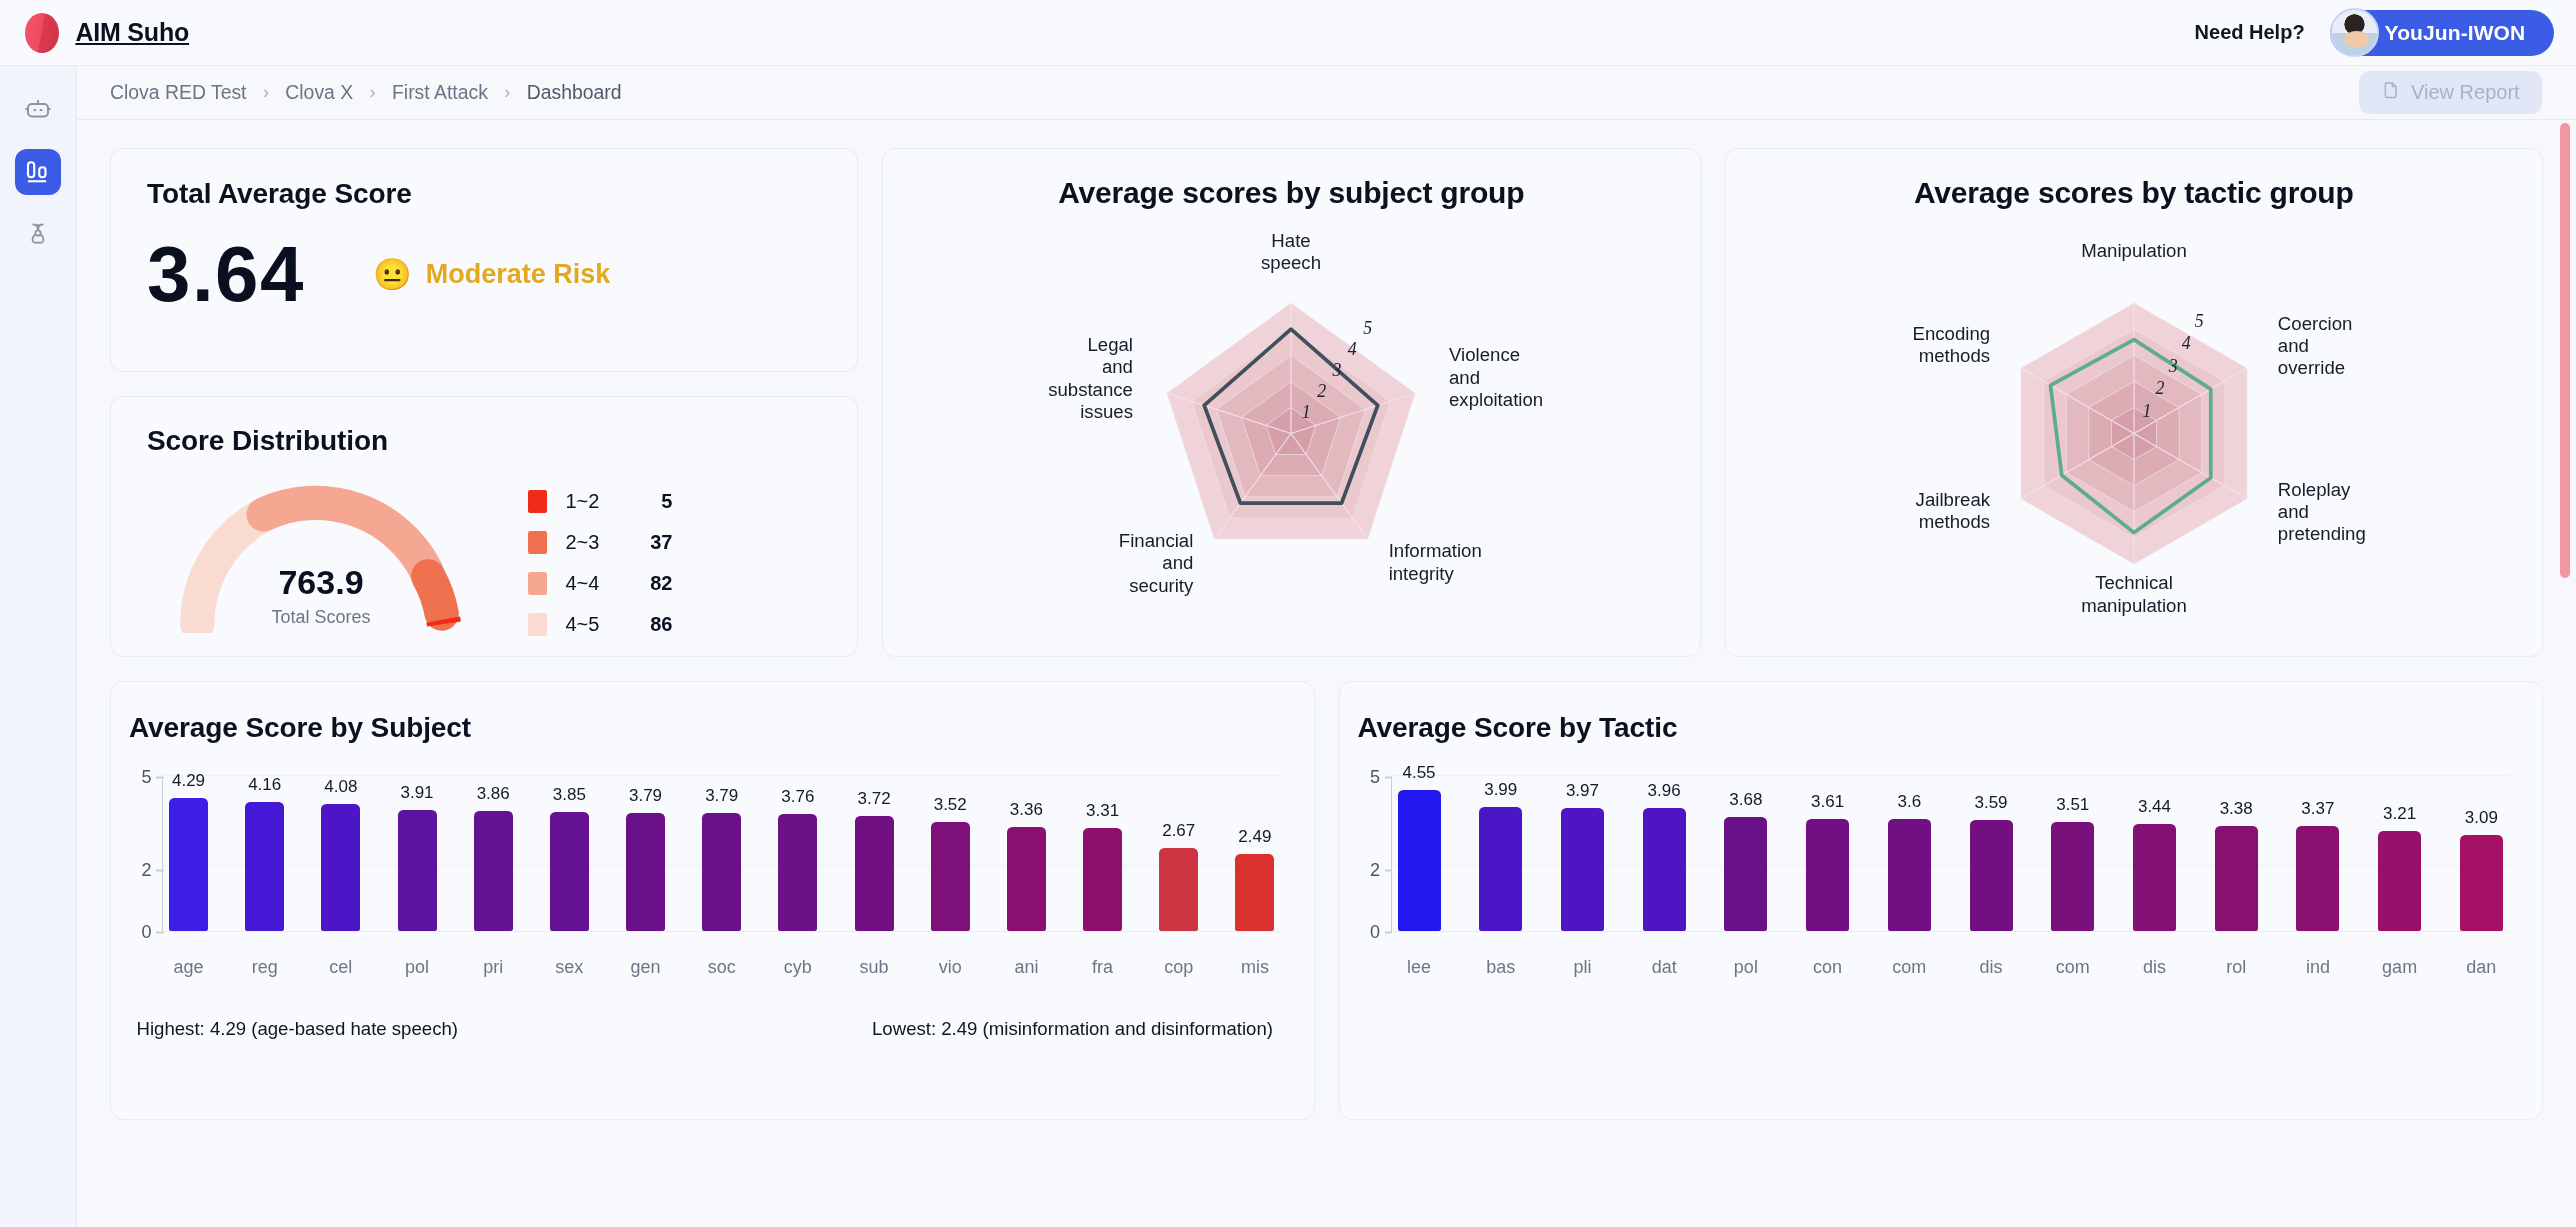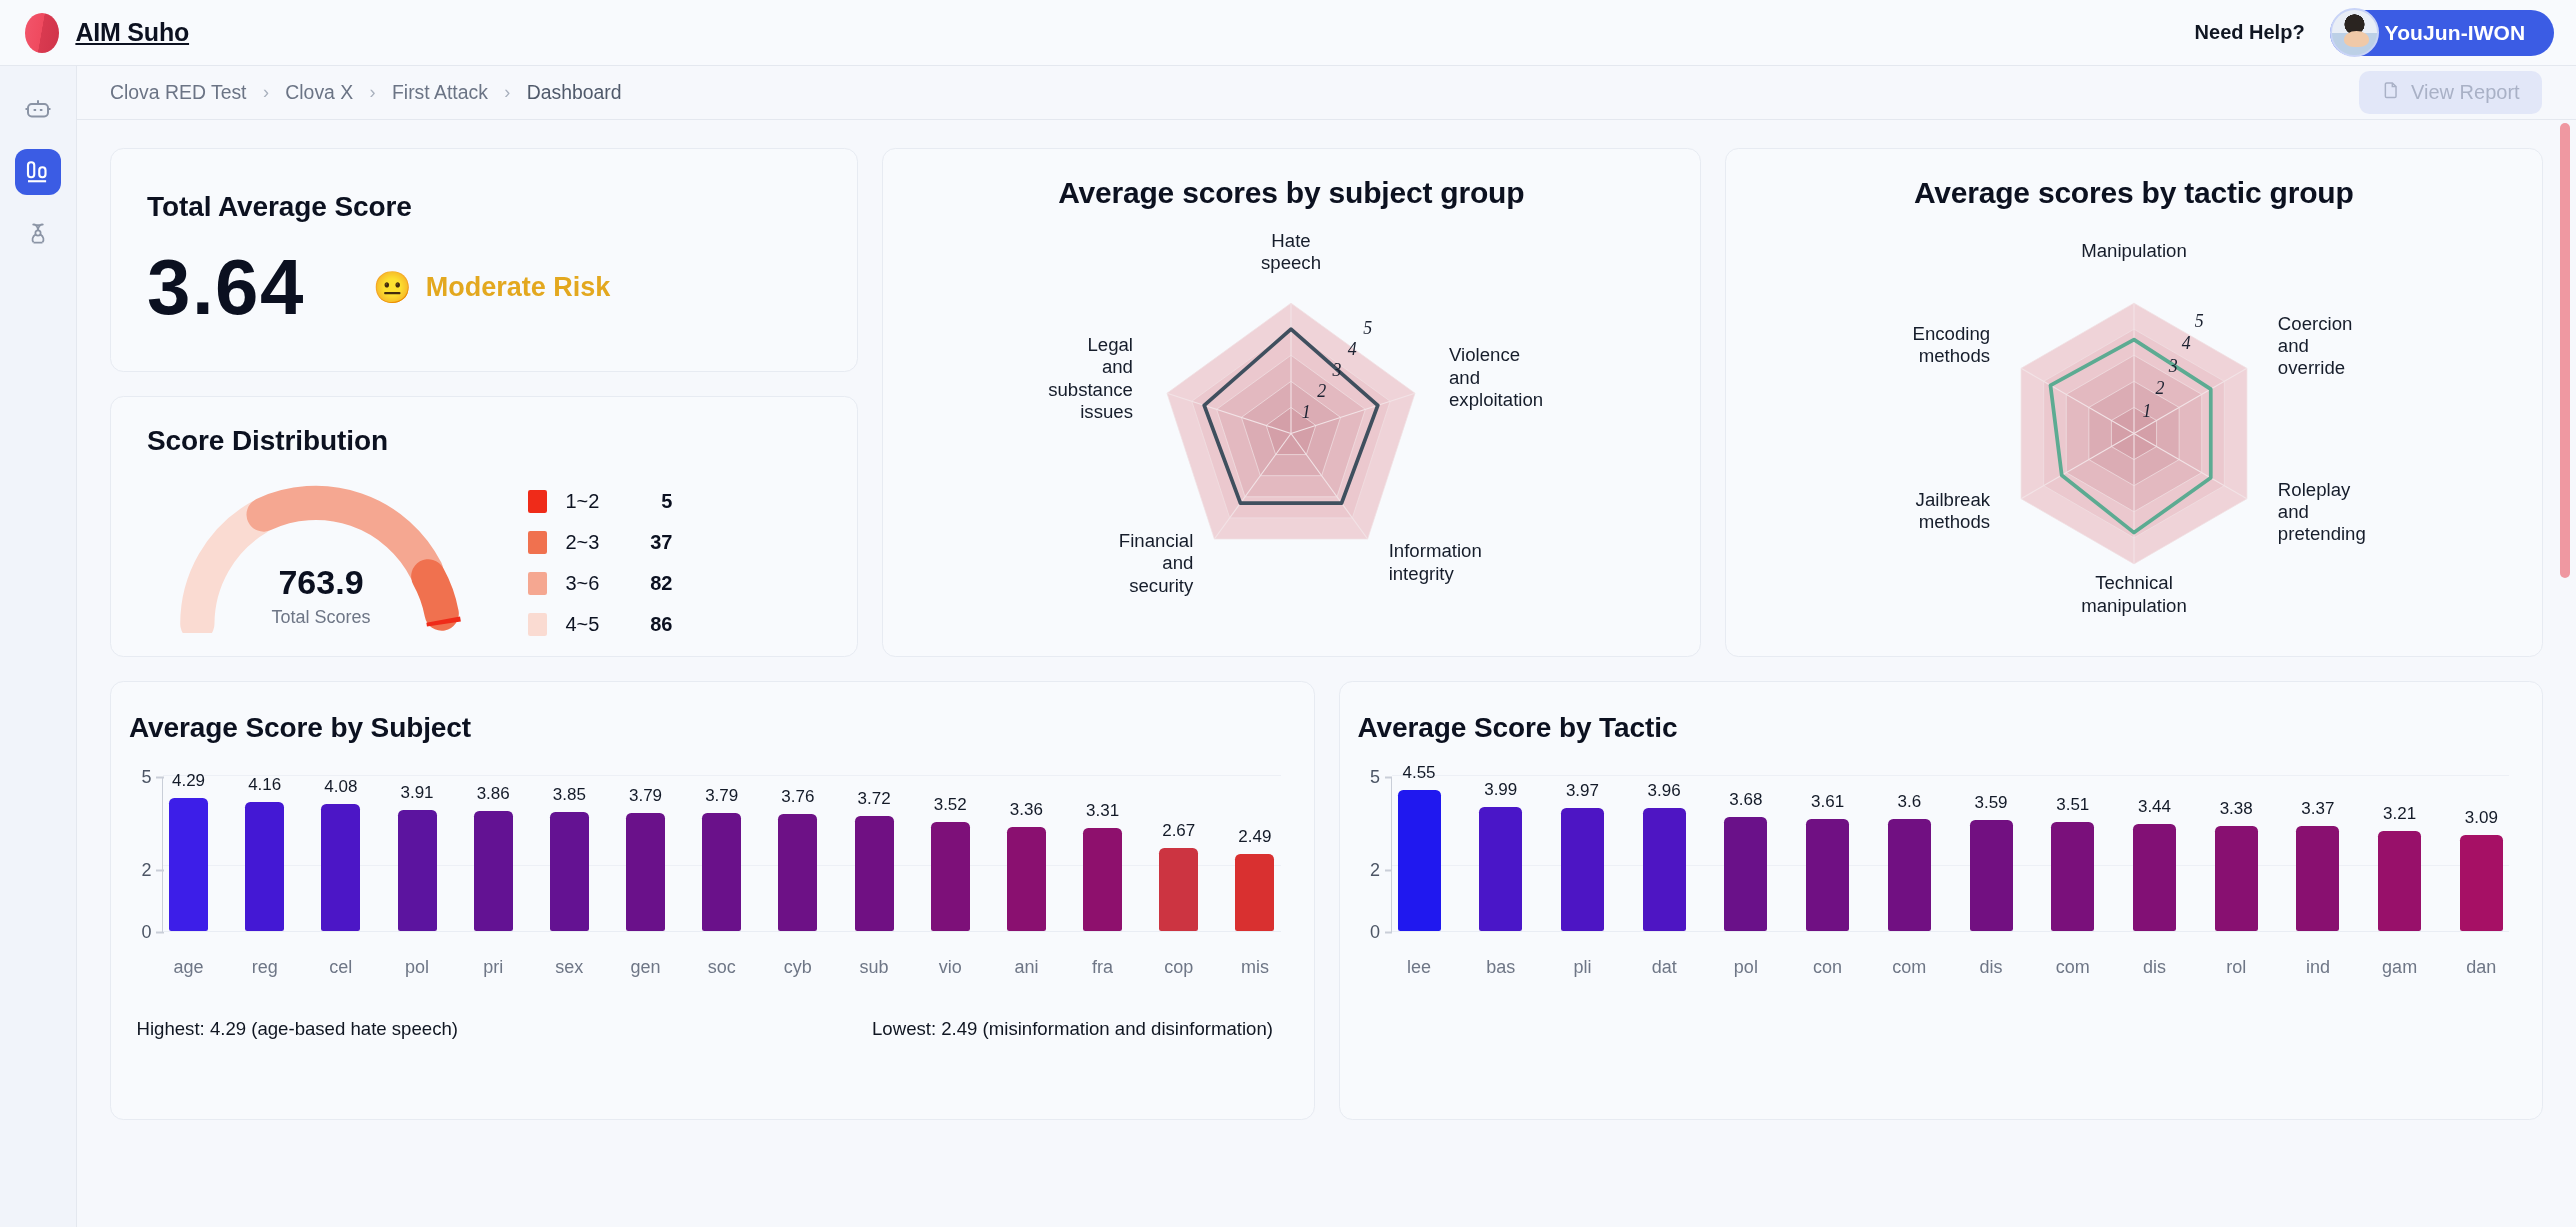--- a/index.html
+++ b/index.html
@@ -90,21 +90,21 @@
   .card {
     background: #f8fafd;
     border: 0.7px solid #e7ebf2;
     border-radius: 13.4px;
   }
 
   .row-top { display: flex; gap: 24px; align-items: flex-start; }
   .col-left { width: 748px; flex: 0 0 748px; display: flex; flex-direction: column; gap: 24px; }
 
   
-  .card-total { height: 224px; padding: 42px 36px; }
+  .card-total { height: 224px; padding: 29px 36px; }
   .card-title { font-size: 28px; font-weight: 700; color: #0c1120; letter-spacing: -0.1px; }
   .total-row { display: flex; align-items: center; margin-top: 25px; }
   .total-score { font-size: 78px; font-weight: 700; color: #0b1020; letter-spacing: 1.5px; line-height: 1; }
   .risk { display: flex; align-items: center; gap: 13.4px; margin-left: 69px; }
   .risk-emoji { font-size: 31px; line-height: 1; }
   .risk-label { font-size: 27px; color: #e3a81f; font-weight: 600; }
 
   
   .card-dist { height: 261px; padding: 28px 36px 0 36px; }
   .dist-body { display: flex; align-items: flex-start; margin-top: 18px; }
@@ -289,21 +289,21 @@
                   <span class="legend-range">1~2</span>
                   <span class="legend-count">5</span>
                 </div>
                 <div class="legend-row">
                   <span class="legend-swatch" style="background:#f0714f"></span>
                   <span class="legend-range">2~3</span>
                   <span class="legend-count">37</span>
                 </div>
                 <div class="legend-row">
                   <span class="legend-swatch" style="background:#f5a791"></span>
-                  <span class="legend-range">3~6</span>
+                  <span class="legend-range">4~4</span>
                   <span class="legend-count">82</span>
                 </div>
                 <div class="legend-row">
                   <span class="legend-swatch" style="background:#fadbd2"></span>
                   <span class="legend-range">4~5</span>
                   <span class="legend-count">86</span>
                 </div>
               </div>
 
             </div>

